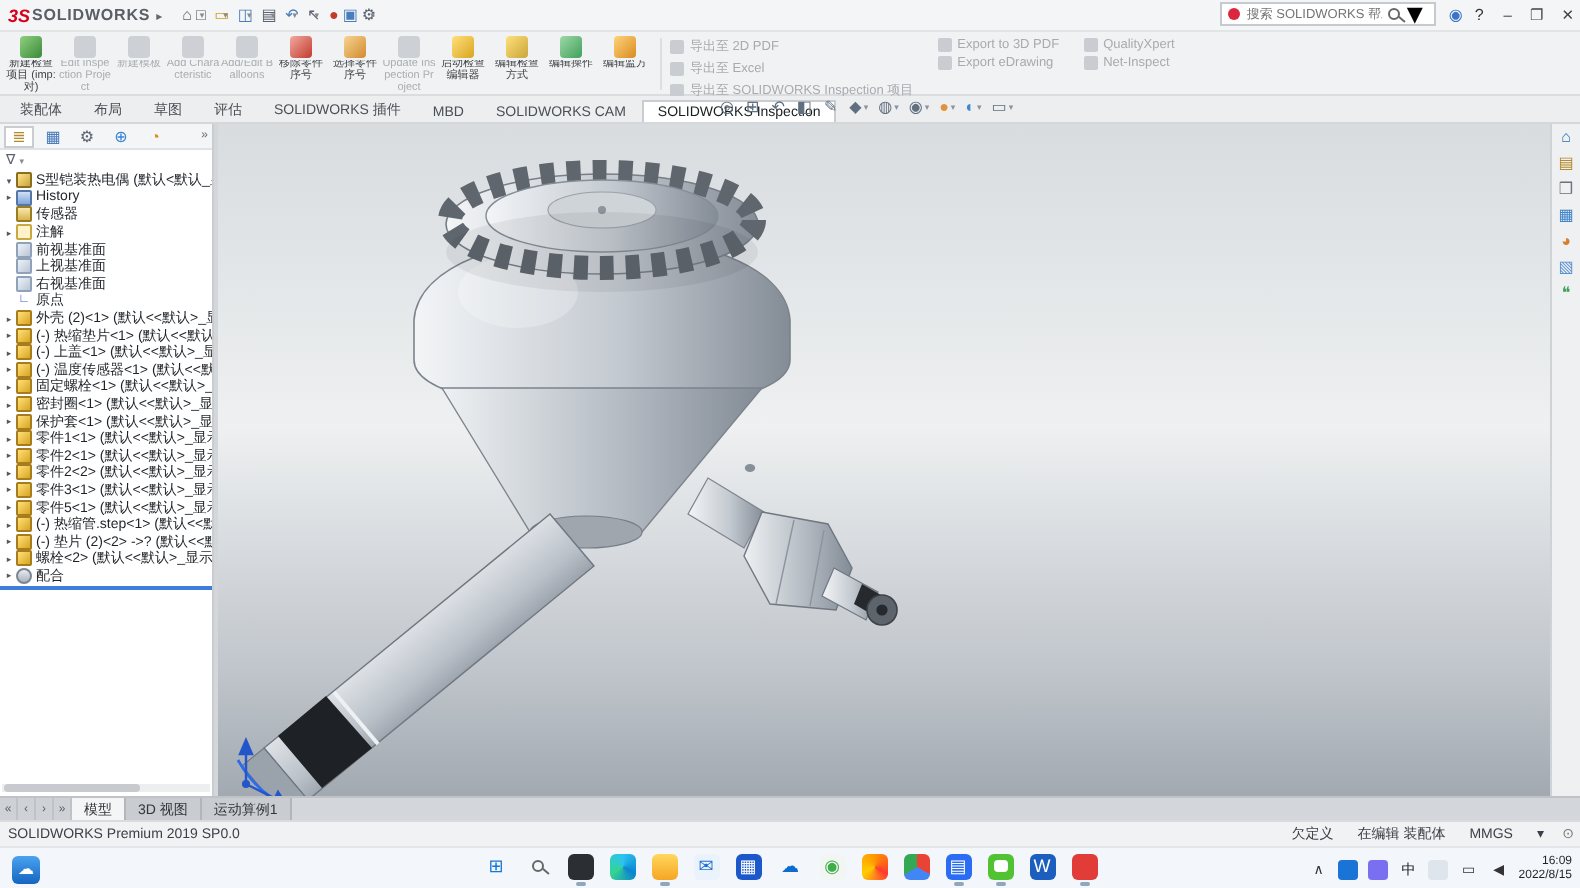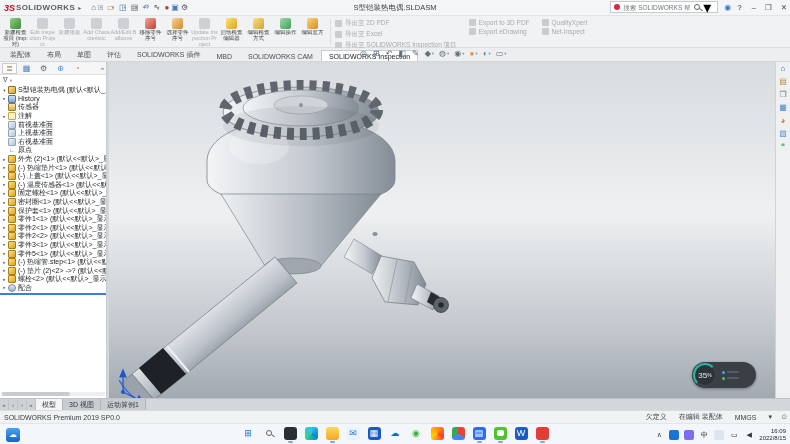--- a/index.html
+++ b/index.html
@@ -156,21 +156,20 @@
     </span>
       <span style="display:flex;align-items:center">
       <span class="qico" style="color: rgb(74, 125, 187);">▣</span>
       <span class="qdrop"></span>
     </span>
       <span style="display:flex;align-items:center">
       <span class="qico" style="color: rgb(90, 100, 112);">⚙</span>
       <span class="qdrop">▾</span>
     </span>
     </div>
-  <div class="win-title">S型铠装热电偶.SLDASM</div>
   <div class="tb-right">
     <div class="searchbox">
       <span class="sdot"></span>
       <input placeholder="搜索 SOLIDWORKS 帮助" style="">
       <span class="glass"></span>
       <span class="qdrop">▾</span>
     </div>
     <span class="signin">◉</span>
     <span class="help-q">?</span>
     <div class="wctl">
@@ -540,36 +539,20 @@
 
       <g stroke="#2356c8" stroke-width="1.2" fill="#2356c8">
         <line x1="14" y1="330" x2="14" y2="312"></line>
           <polygon points="14,308 11,315 17,315"></polygon>
         <line x1="14" y1="330" x2="30" y2="338"></line>
           <polygon points="34,340 27,340 30,334"></polygon>
         <circle cx="14" cy="330" r="1.4"></circle>
       </g>
     </svg>
 
-    <div class="zoomwidget">
-      <div class="zw-circle">
-        <span>35</span>
-          <span class="pct">%</span>
-      </div>
-      <div class="zw-rows">
-        <div class="zw-row">
-            <span class="zw-dot-b"></span>
-            <span class="zw-dash"></span>
-          </div>
-        <div class="zw-row">
-            <span class="zw-dot-g"></span>
-            <span class="zw-dash"></span>
-          </div>
-      </div>
-    </div>
   </div>
 
   <div class="taskpane">
 
   <span class="tpico" style="color: rgb(43, 108, 184);">⌂</span>
       <span class="tpico" style="color: rgb(181, 138, 42);">▤</span>
       <span class="tpico" style="color: rgb(107, 114, 128);">❒</span>
       <span class="tpico" style="color: rgb(63, 131, 201);">▦</span>
       <span class="tpico" style="color: rgb(217, 124, 42);">◕</span>
       <span class="tpico" style="color: rgb(90, 143, 208);">▧</span>

